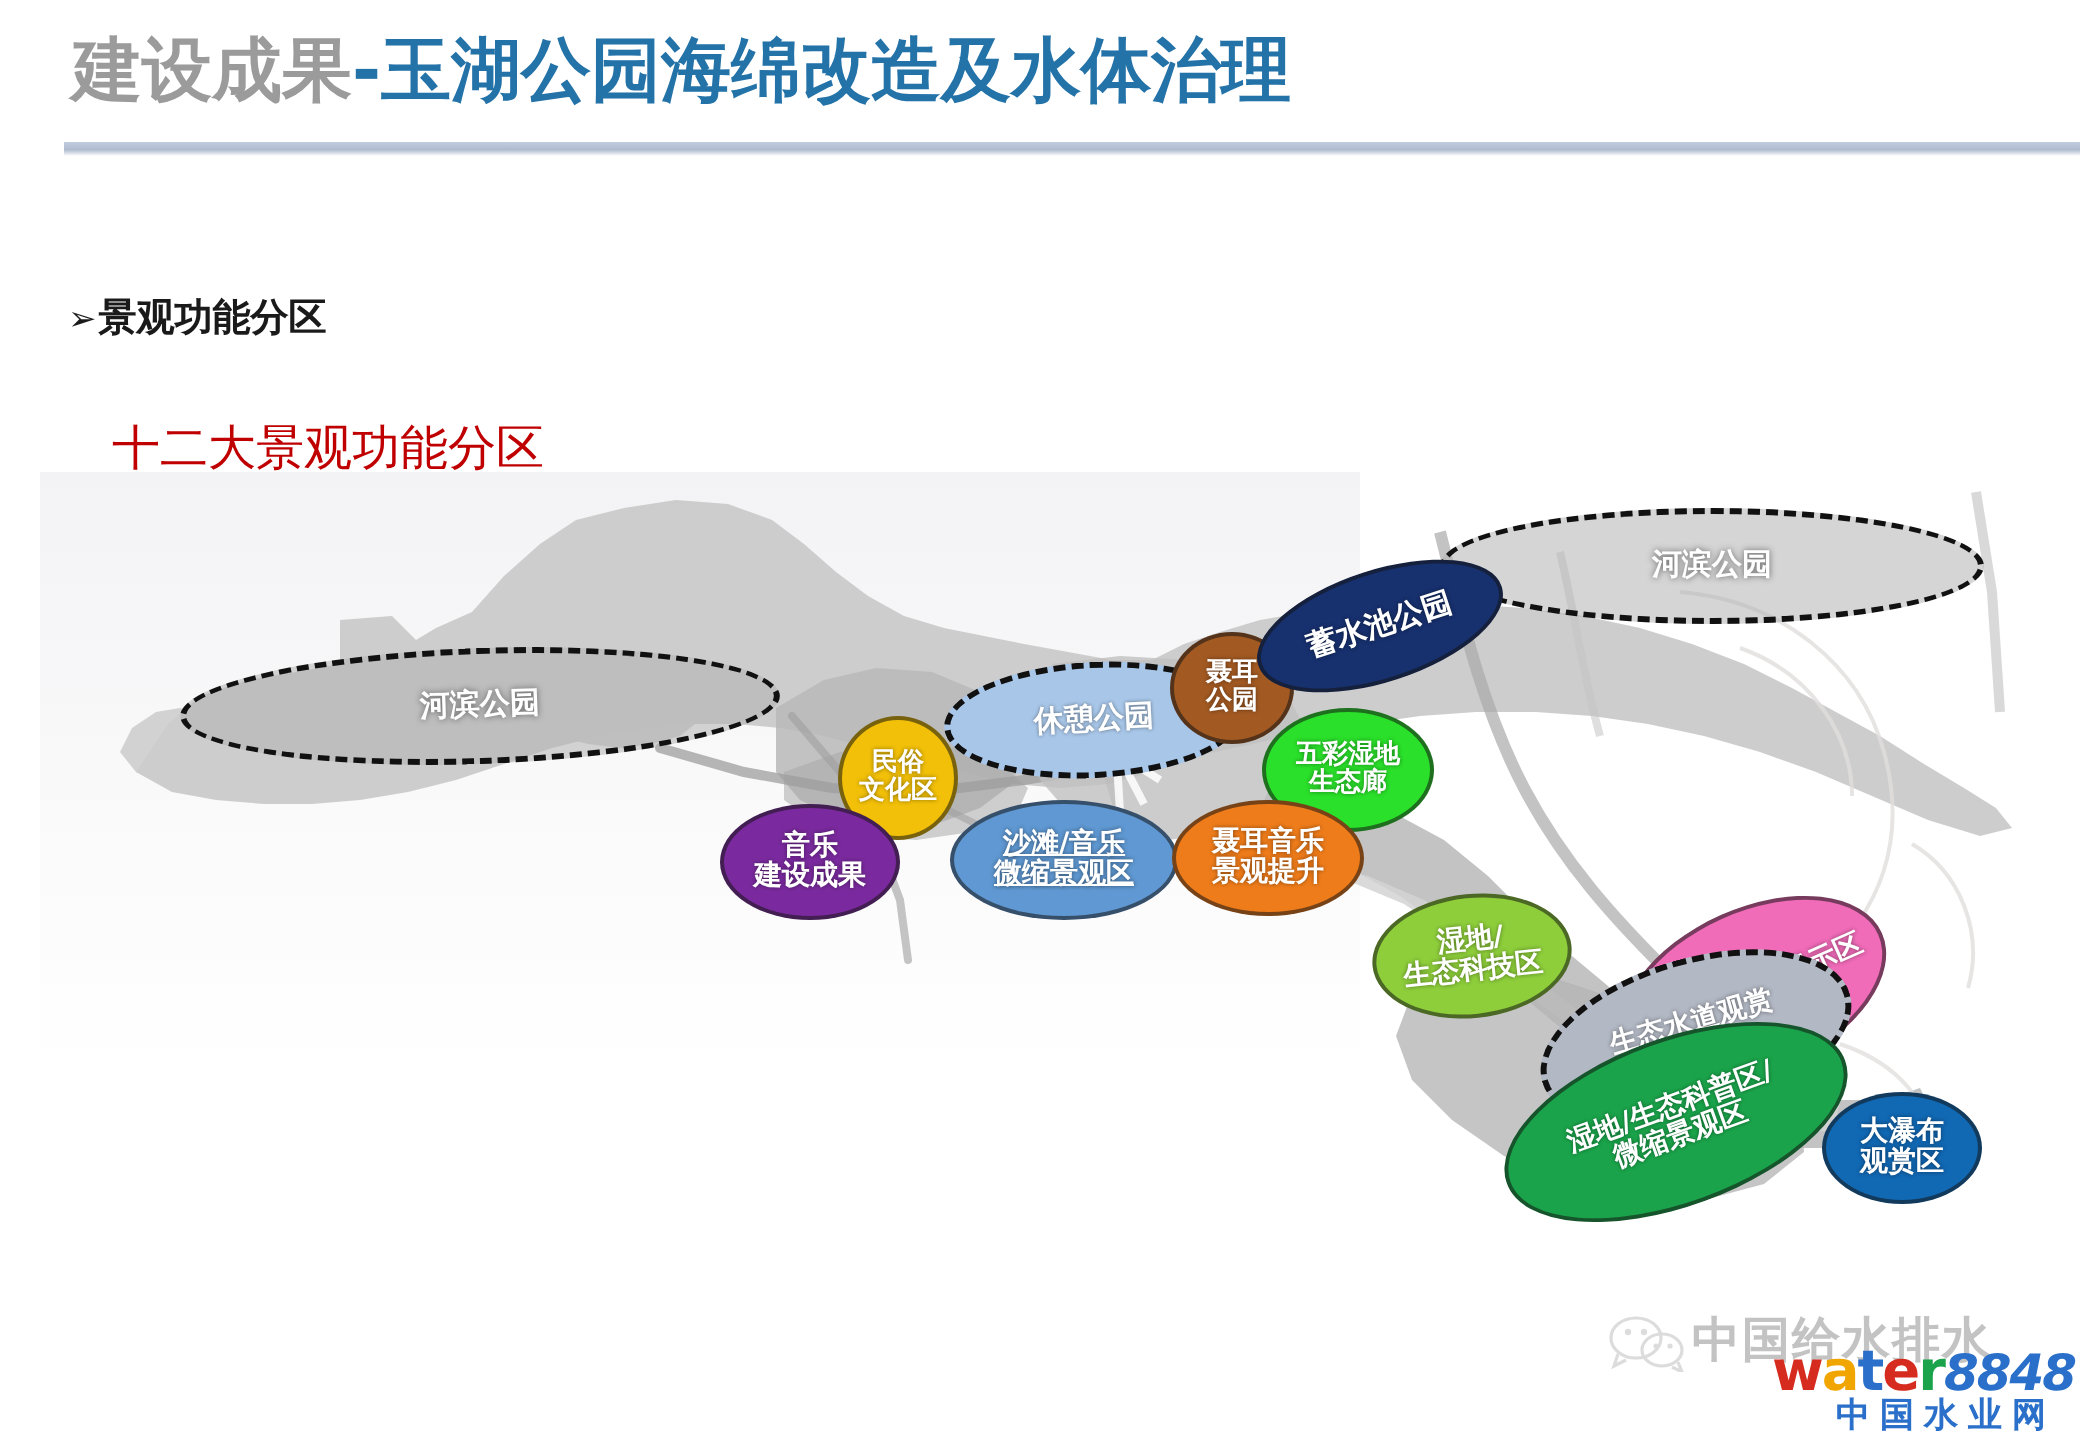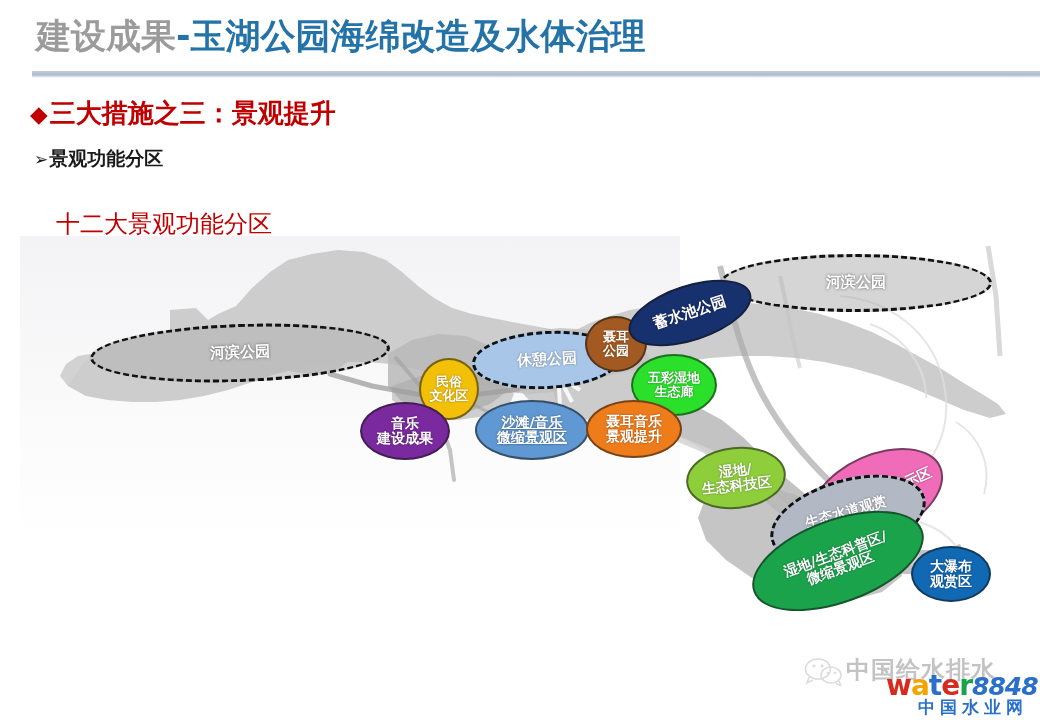--- a/index.html
+++ b/index.html
@@ -102,23 +102,20 @@
 </head>
 <body>
 
 <div id="slide">
 
   <div class="slide-title">
     <span class="part-gray">建设成果</span><span class="part-blue">-玉湖公园海绵改造及水体治理</span>
   </div>
   <div class="title-rule"></div>
 
-  <div class="bullet-l1">
-    <span class="dia">◆</span><span>三大措施之三：景观提升</span>
-  </div>
   <div class="bullet-l2">
     <span class="arr">➢</span><span>景观功能分区</span>
   </div>
 
   <div class="map-caption">十二大景观功能分区</div>
 
   <div id="map-area">
 
     <svg id="map-svg" width="1000" height="420" viewBox="0 0 1000 420">
       <defs>

